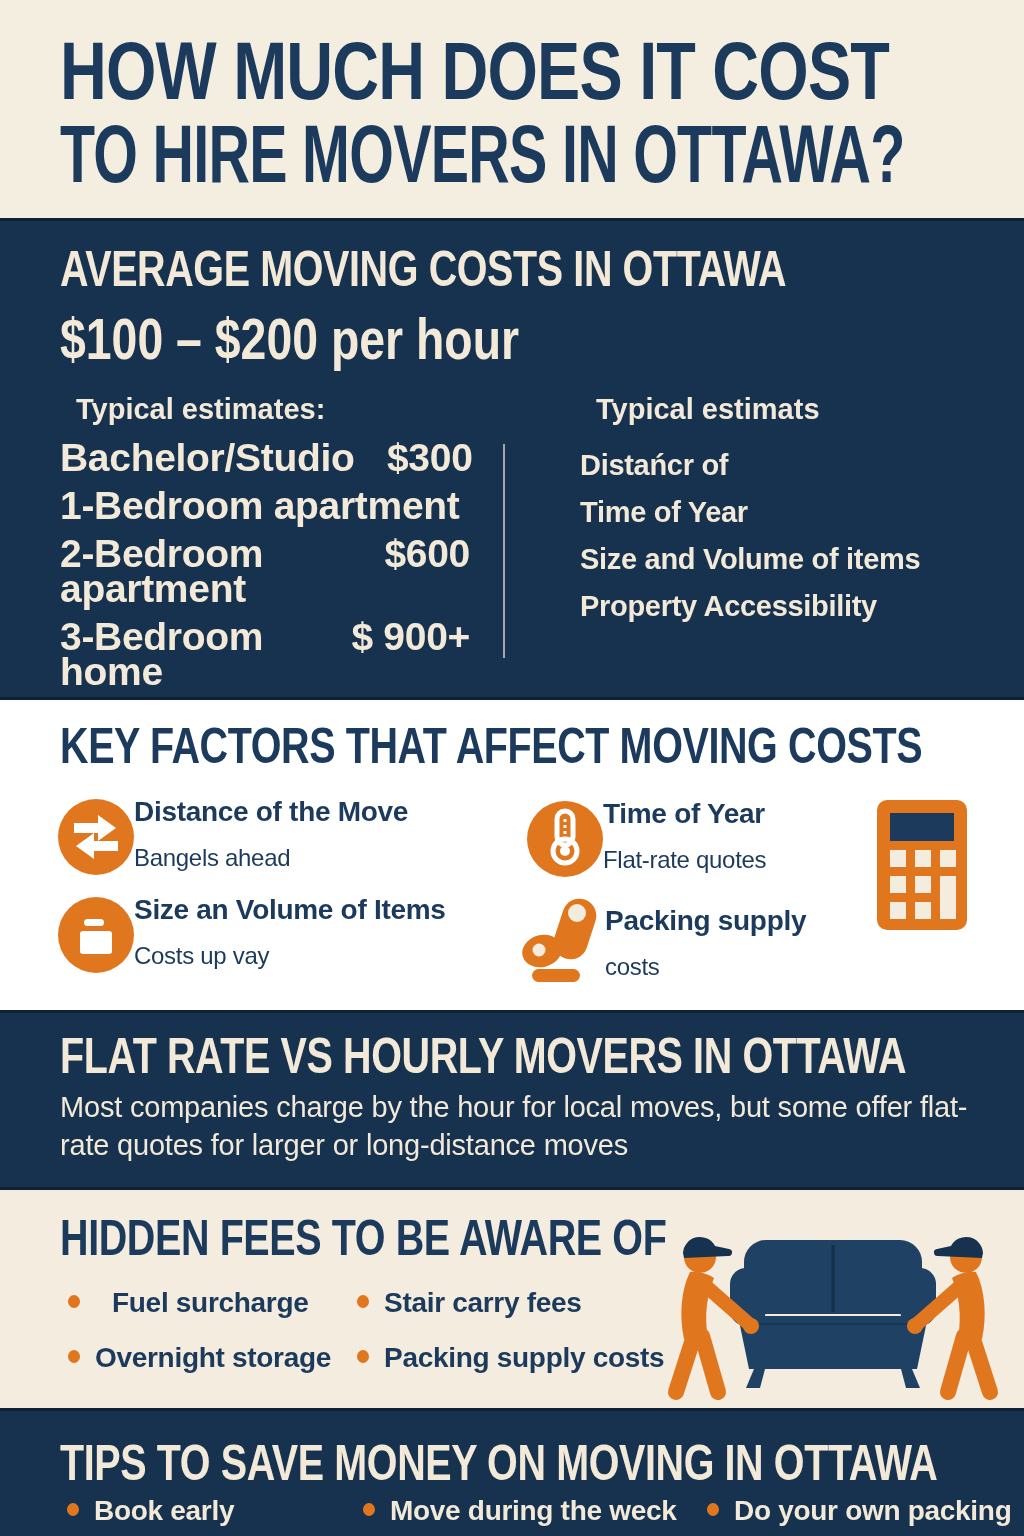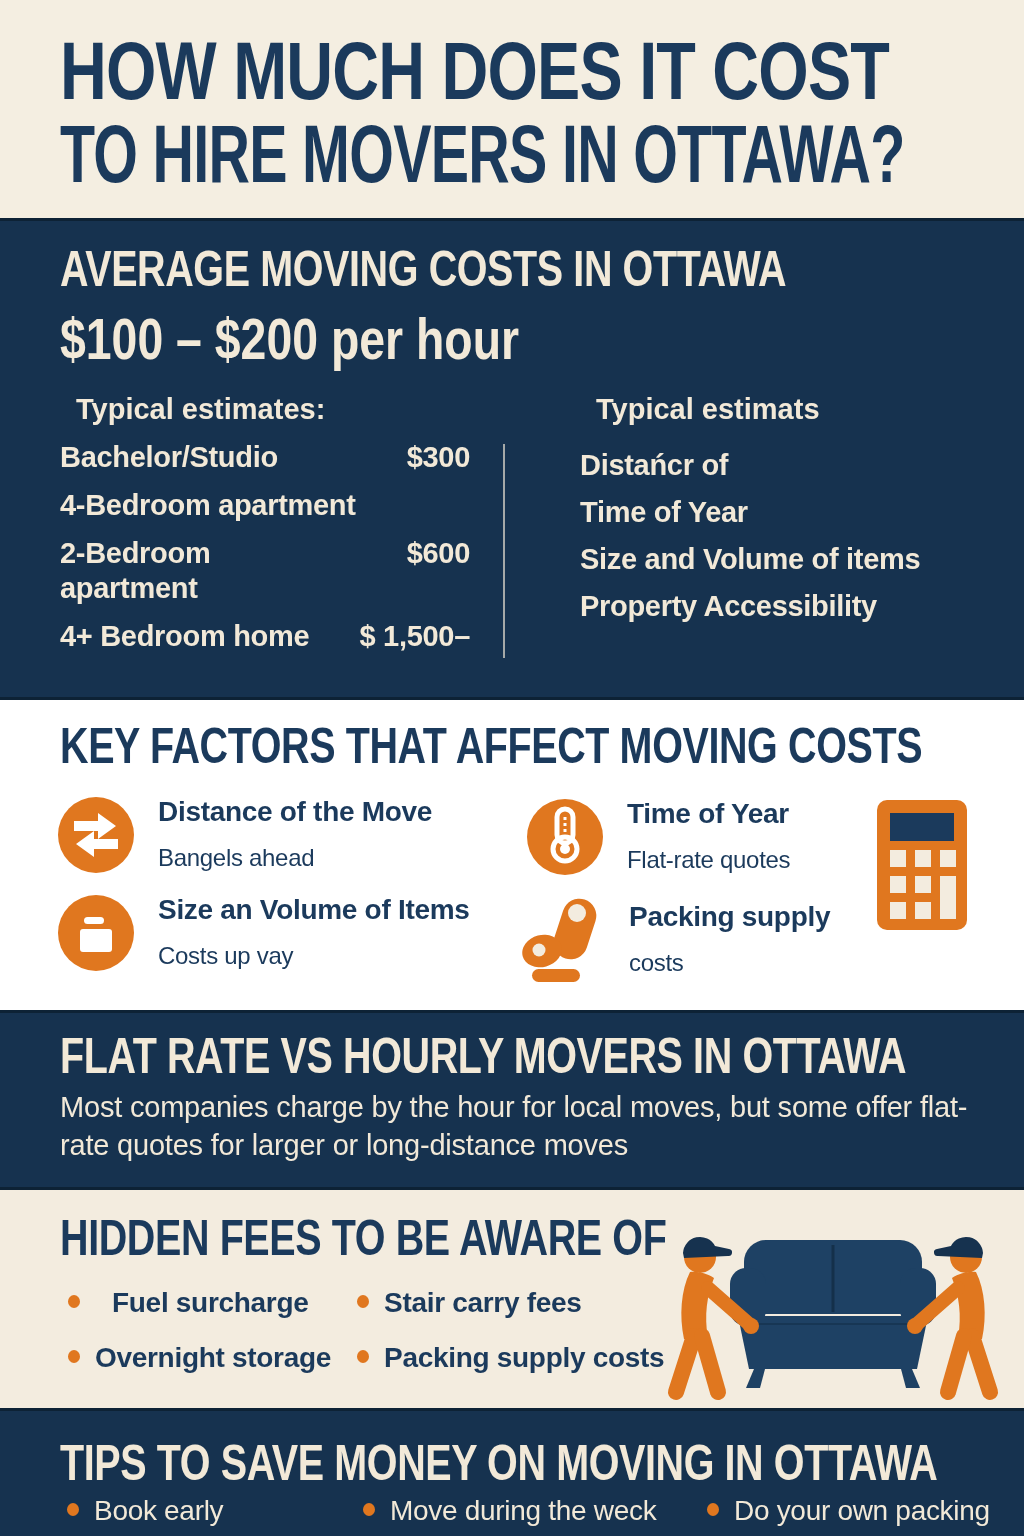--- a/index.html
+++ b/index.html
@@ -32,53 +32,53 @@
   
   #costs-head { top:26px; }
   .rate { position:absolute; left:60px; top:88px; color:#f2e9d8; font-weight:bold;
           font-size:58px; line-height:1.15; white-space:nowrap;
           transform:scaleX(.8); transform-origin:0 0; }
   .col-head { position:absolute; color:#f2e9d8; font-weight:bold; font-size:29px;margin-left:16px; }
   #est-head  { left:60px;  top:175px; }
   #fact-head { left:580px; top:175px; }
   .est-list { position:absolute; left:60px; top:222px; width:410px; }
   .est-row  { display:flex; margin-bottom:13px; color:#f2e9d8; font-weight:bold;
-              font-size:29px; line-height:35px; letter-spacing:-0.3px; }
+              font-size:39px; line-height:35px; letter-spacing:-0.3px; }
   .est-label { flex:1; }
   .est-price { min-width:118px; text-align:right; }
   .v-divider { position:absolute; left:503px; top:226px; width:2px; height:214px;
                background:rgba(242,233,216,.65); }
   .fact-list { position:absolute; left:580px; top:230px; }
   .fact-item { color:#f2e9d8; font-weight:bold; font-size:29px; line-height:34px;
                margin-bottom:13px; letter-spacing:-0.3px; }
 
   
   #factors-head { top:21px; }
-  .kf { position:absolute; display:flex; gap:24px; align-items:center; }
+  .kf { position:absolute; display:flex; align-items:flex-end; }
   .kf-icon  { width:76px; height:76px; flex:0 0 auto; }
   .kf-title { color:#1b3a5c; font-weight:bold; font-size:28px; line-height:34px; letter-spacing:-0.3px; }
   .kf-sub   { color:#1b3a5c; font-weight:500; font-size:24px; line-height:34px; margin-top:12px; letter-spacing:-0.3px; }
   #kf1 { left:58px;  top:95px;  }
   #kf2 { left:527px; top:97px;  }
   #kf3 { left:58px;  top:193px; }
   #kf4 { left:520px; top:196px; }
   #calc { position:absolute; left:877px; top:100px; }
 
   
   #flat-head { top:21px; }
   .flat-body { position:absolute; left:60px; top:78px; width:910px; color:#f2e9d8;
                font-weight:500; font-size:29px; line-height:38px; letter-spacing:-0.2px; }
 
   
   #hidden-head { top:23px; }
   #tips-head   { top:30px; }
   .bullet { position:absolute; display:flex; align-items:flex-start; gap:15px; }
   .dot { width:12px; height:13px; border-radius:50%; background:#e0771f; margin-top:9px; flex:0 0 auto; }
   .b-navy  { color:#1b3a5c; font-weight:600; font-size:28px; line-height:34px; letter-spacing:-0.3px; }
-  .b-cream { color:#f2e9d8; font-weight:400; font-size:28px; line-height:34px; letter-spacing:-0.3px; }
+  .b-cream { color:#f2e9d8; font-weight:700; font-size:28px; line-height:34px; letter-spacing:-0.3px; }
   #hf1 { left:68px;  top:96px;gap:32px;  }
   #hf2 { left:357px; top:96px;  }
   #hf3 { left:68px;  top:151px; }
   #hf4 { left:357px; top:151px; }
   #tip1 { left:67px;  top:86px; }
   #tip2 { left:363px; top:86px; }
   #tip3 { left:707px; top:86px; }
 
   #movers { position:absolute; left:648px; top:22px; }
 </style>
@@ -98,25 +98,29 @@
     <div id="costs-head" class="sec-head head-cream">AVERAGE MOVING COSTS IN OTTAWA</div>
     <div class="rate">$100 – $200 per hour</div>
 
     <div id="est-head" class="col-head">Typical estimates:</div>
     <div class="est-list">
       <div class="est-row">
         <span class="est-label">Bachelor/Studio</span>
         <span class="est-price">$300</span>
       </div>
       <div class="est-row">
-        <span class="est-label">4-Bedroom apartment</span>
+        <span class="est-label">1-Bedroom apartment</span>
       </div>
       <div class="est-row">
         <span class="est-label">2-Bedroom apartment</span>
         <span class="est-price">$600</span>
+      </div>
+      <div class="est-row">
+        <span class="est-label">3-Bedroom home</span>
+        <span class="est-price">$ 900+</span>
       </div>
       <div class="est-row">
         <span class="est-label">4+ Bedroom home</span>
         <span class="est-price">$ 1,500–</span>
       </div>
     </div>
 
     <div class="v-divider"></div>
 
     <div id="fact-head" class="col-head">Typical estimats</div>

